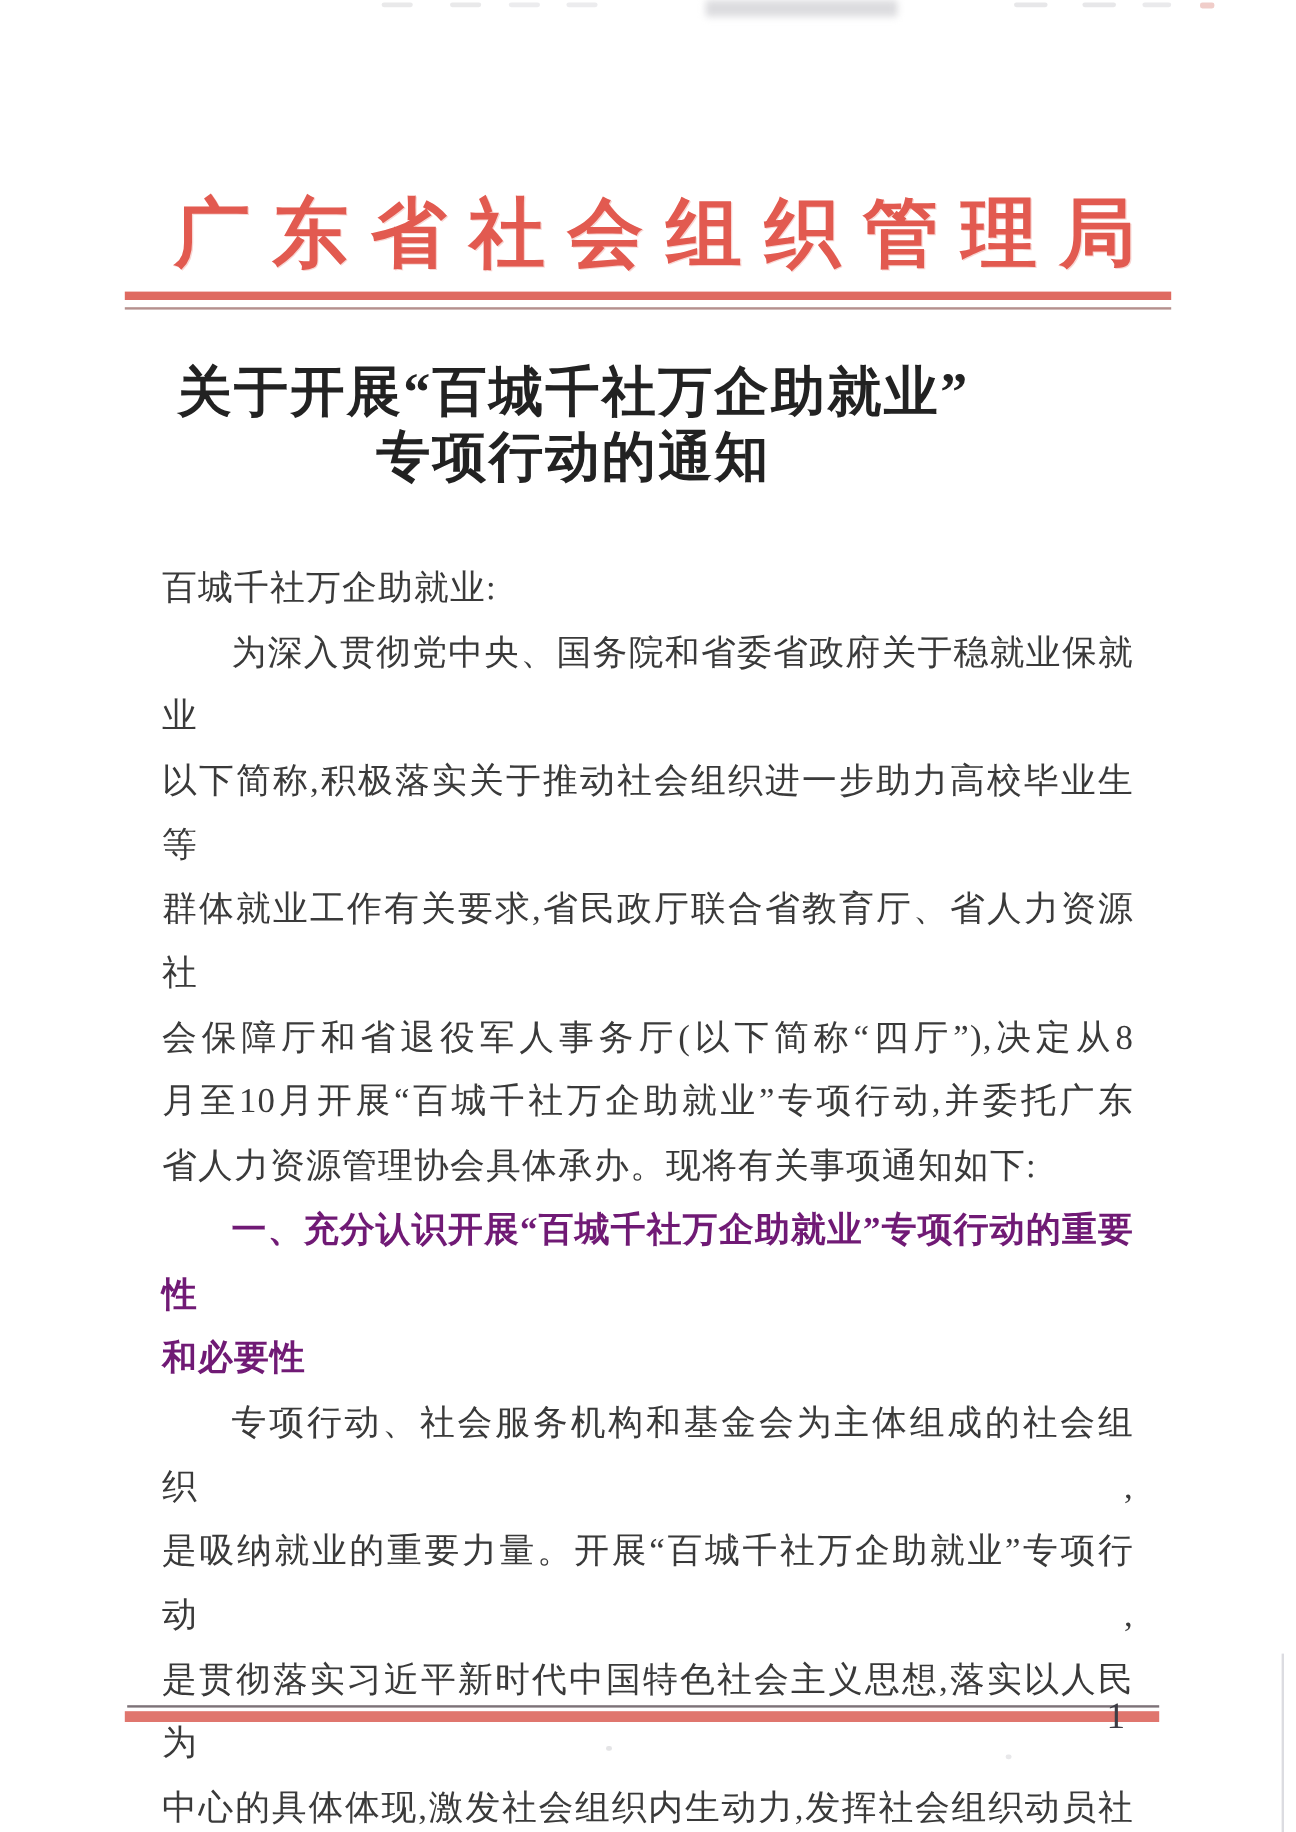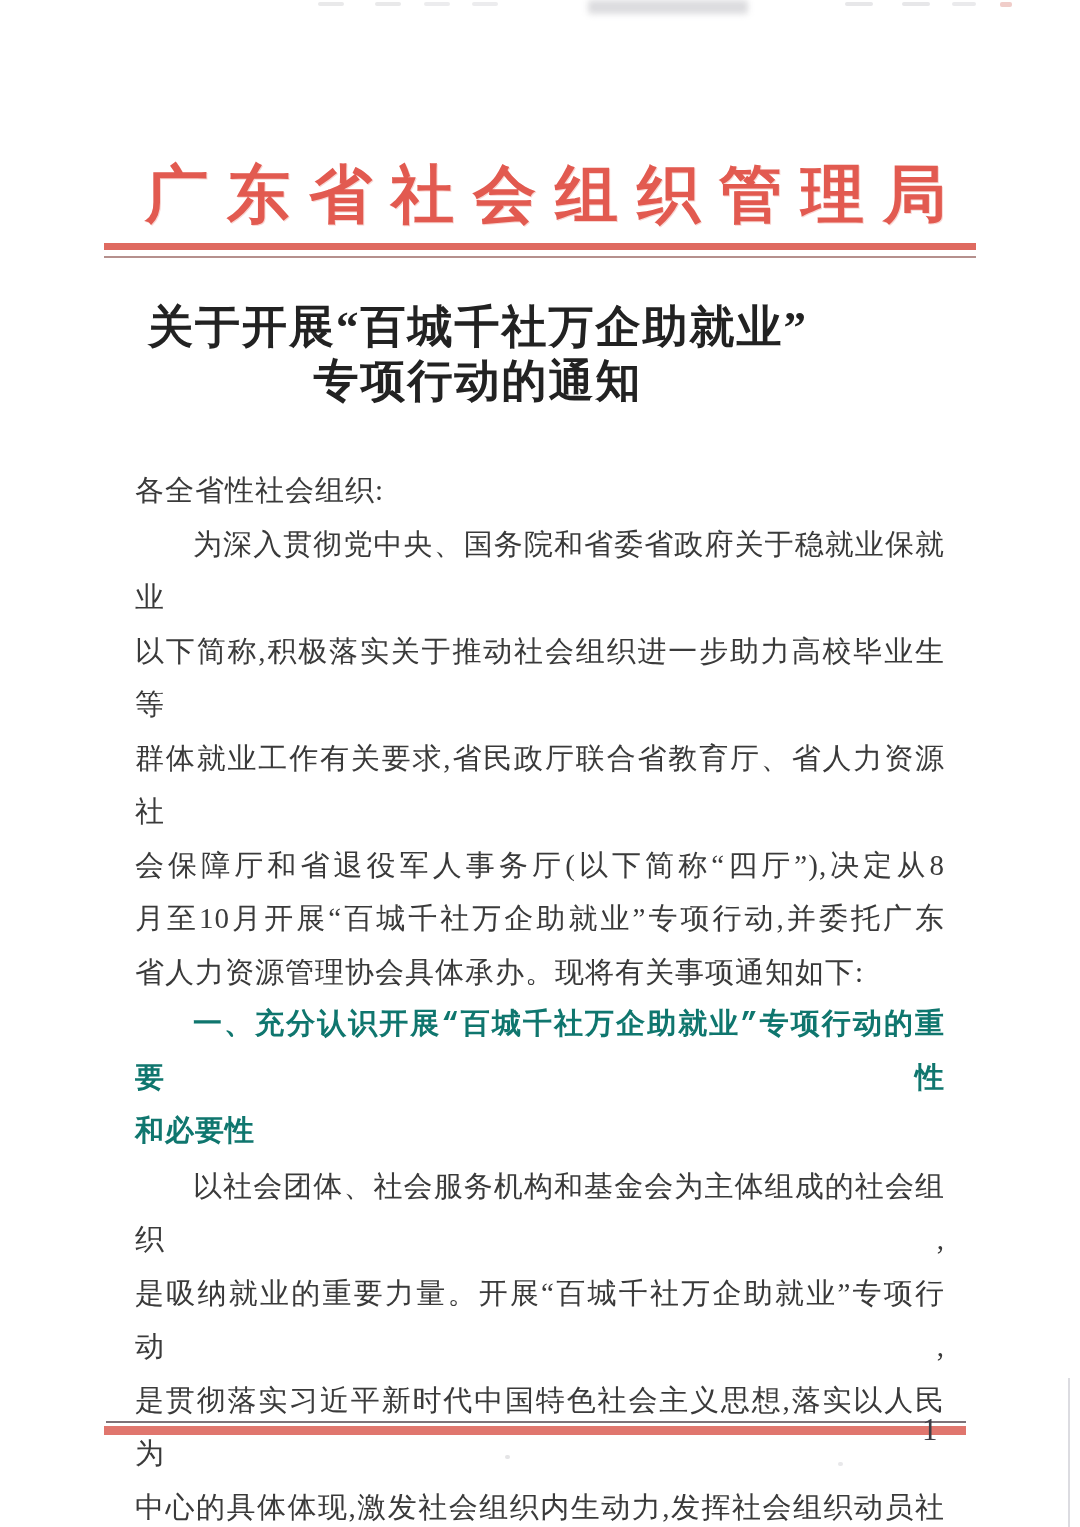--- a/index.html
+++ b/index.html
@@ -70,23 +70,23 @@
     width: 810px;
     font-size: 29px;
     line-height: 53.5px;
     color: #3a3a3a;
     letter-spacing: 1px;
   }
   .line { text-align: justify; }
   .line.fill { text-align-last: justify; }
   .line.indent { text-indent: 2em; }
   .line.heading {
-    font-family: Liberation Mono, monospace;
+    font-family: Liberation Serif, serif;
     font-weight: bold;
-    color: #0f766e;
+    color: #701a75;
   }
 
   
   .rule-thin-bottom {
     position: absolute; left: 106px; top: 1421px;
     width: 860px; height: 2px; background: #7d7278;
   }
   .rule-thick-bottom {
     position: absolute; left: 104px; top: 1426px;
     width: 862px; height: 9px; background: #e0766e;
@@ -120,30 +120,30 @@
   <div class="agency">广东省社会组织管理局</div>
   <div class="rule-thick-top"></div>
   <div class="rule-thin-top"></div>
 
   <div class="doc-title">
     <div class="t-line">关于开展“百城千社万企助就业”</div>
     <div class="t-line">专项行动的通知</div>
   </div>
 
   <div class="body-text">
-    <div class="line">各全省性社会组织:</div>
+    <div class="line">百城千社万企助就业:</div>
     <div class="line fill indent">为深入贯彻党中央、国务院和省委省政府关于稳就业保就业</div>
     <div class="line fill">以下简称,积极落实关于推动社会组织进一步助力高校毕业生等</div>
     <div class="line fill">群体就业工作有关要求,省民政厅联合省教育厅、省人力资源社</div>
     <div class="line fill">会保障厅和省退役军人事务厅(以下简称“四厅”),决定从8</div>
     <div class="line fill">月至10月开展“百城千社万企助就业”专项行动,并委托广东</div>
     <div class="line">省人力资源管理协会具体承办。现将有关事项通知如下:</div>
     <div class="line fill indent heading">一、充分认识开展“百城千社万企助就业”专项行动的重要性</div>
     <div class="line heading">和必要性</div>
-    <div class="line fill indent">以社会团体、社会服务机构和基金会为主体组成的社会组织,</div>
+    <div class="line fill indent">专项行动、社会服务机构和基金会为主体组成的社会组织,</div>
     <div class="line fill">是吸纳就业的重要力量。开展“百城千社万企助就业”专项行动,</div>
     <div class="line fill">是贯彻落实习近平新时代中国特色社会主义思想,落实以人民为</div>
     <div class="line fill">中心的具体体现,激发社会组织内生动力,发挥社会组织动员社</div>
 
   </div>
 
   <div class="rule-thin-bottom"></div>
   <div class="rule-thick-bottom"></div>
   <div class="page-number">1</div>
 

